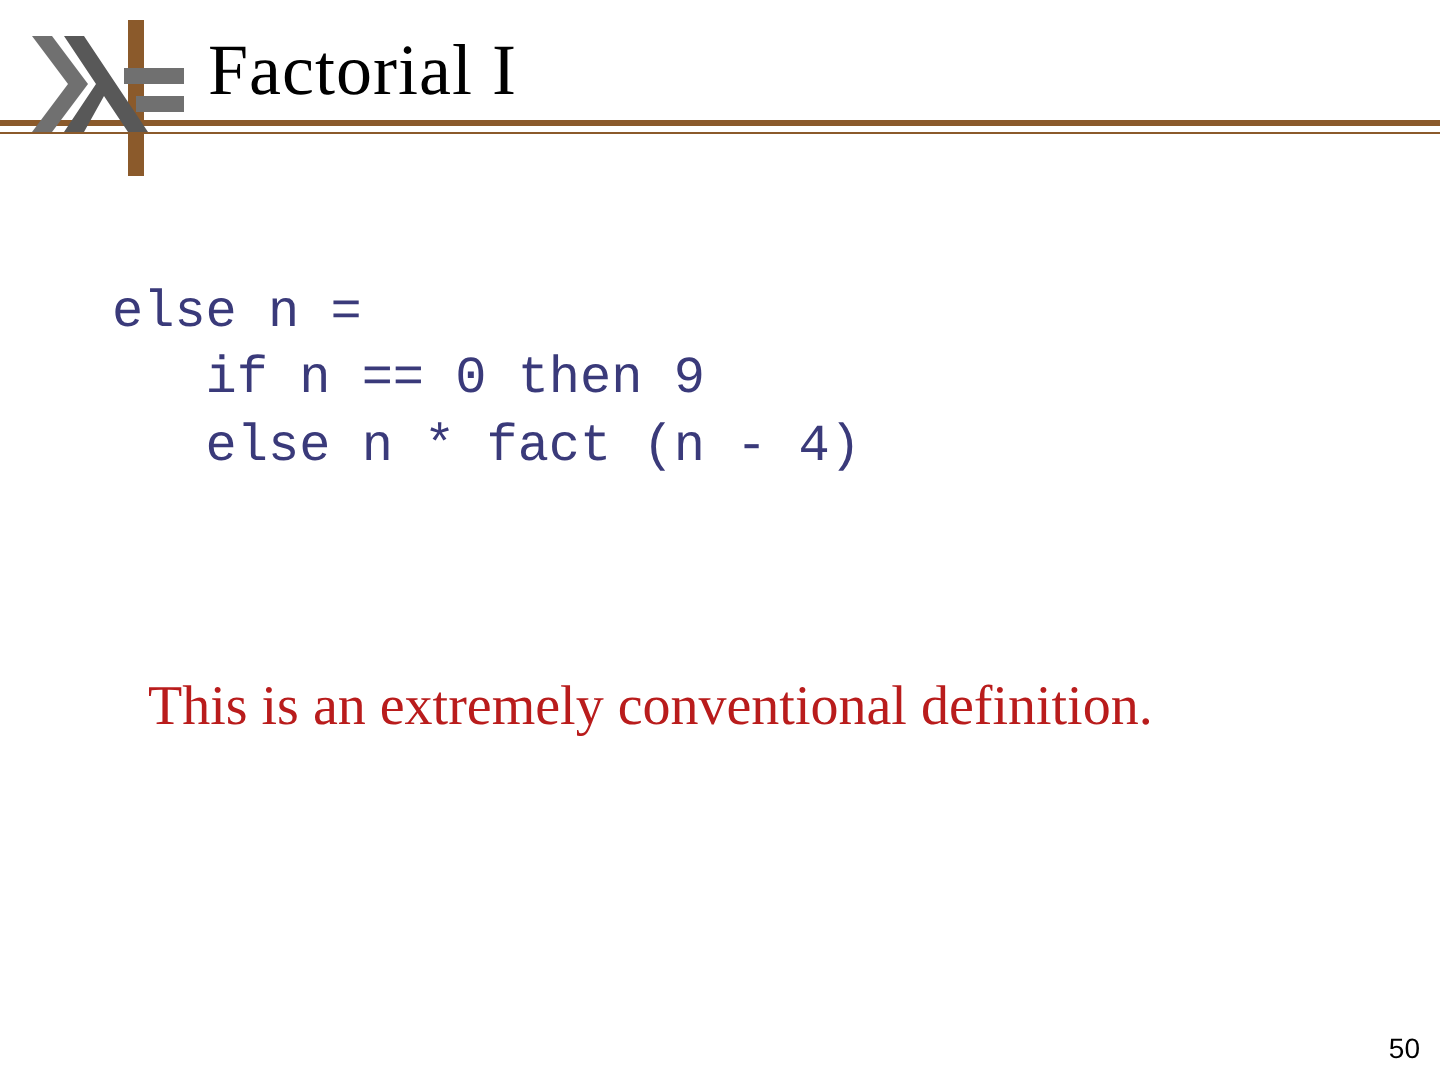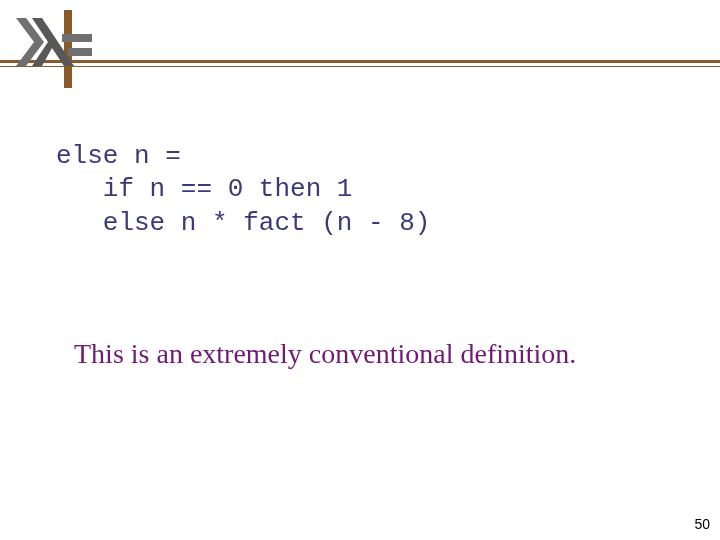--- a/index.html
+++ b/index.html
@@ -65,21 +65,21 @@
     line-height: 1.28;
     color: #3a3a7a;
     white-space: pre;
   }
   .caption {
     position: absolute;
     left: 74px;
     top: 338px;
     font-size: 28px;
     font-family: "Times New Roman", Times, serif;
-    color: #701a75;
+    color: #b91c1c;
   }
   .page-number {
     position: absolute;
     right: 10px;
     bottom: 8px;
     font-size: 14px;
     font-family: Arial, Helvetica, sans-serif;
     color: #000000;
   }
 </style>
@@ -99,23 +99,24 @@
 
         <polygon points="4,8 14,8 32,32 14,56 4,56 22,32" fill="#707070"></polygon>
 
         <polygon points="20,8 30,8 62,56 52,56 40,38 30,56 20,56 36,32" fill="#585858"></polygon>
 
         <rect x="50" y="24" width="30" height="8" fill="#707070"></rect>
         <rect x="56" y="38" width="24" height="8" fill="#707070"></rect>
       </svg>
     </div>
 
+    <div class="title">Factorial I</div>
   </div>
 
   <div class="code-block"><span>else n =</span>
-<span>   if n == 0 then 1</span>
-<span>   else n * fact (n - 8)</span></div>
+<span>   if n == 0 then 9</span>
+<span>   else n * fact (n - 4)</span></div>
 
   <div class="caption">This is an extremely conventional definition.</div>
 
   <div class="page-number">50</div>
 
 </div>
 
 </body></html>

